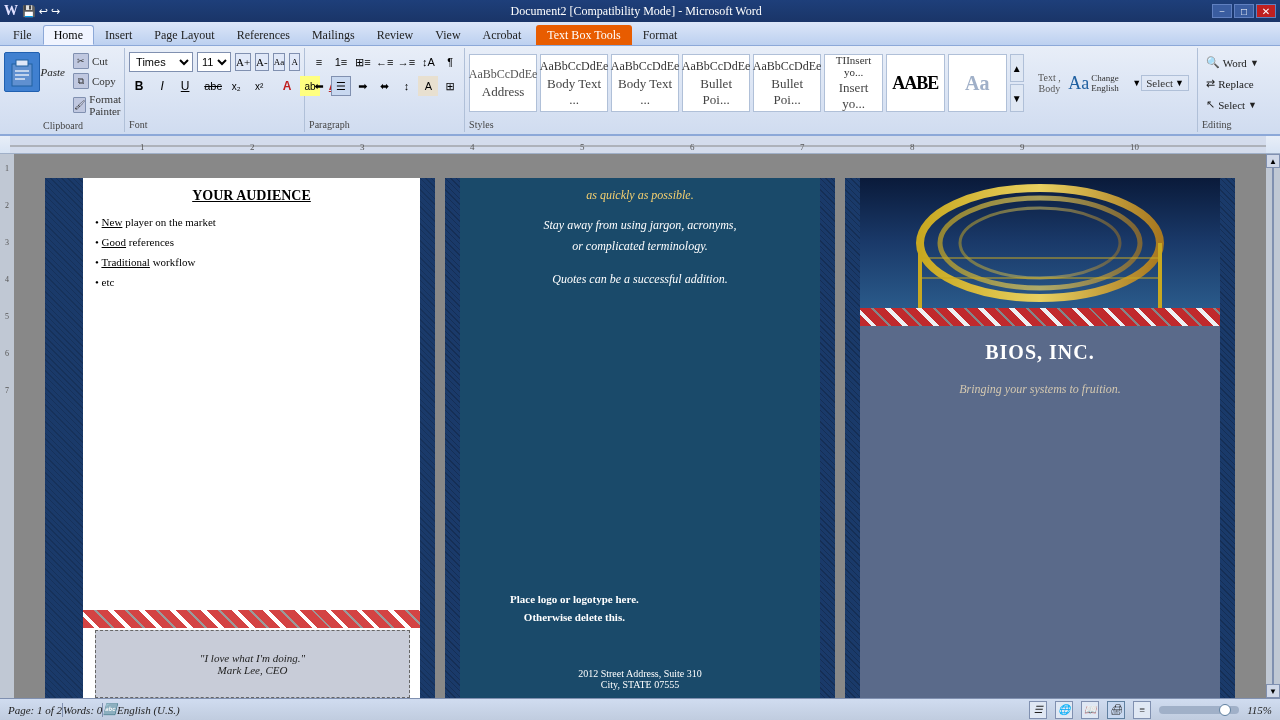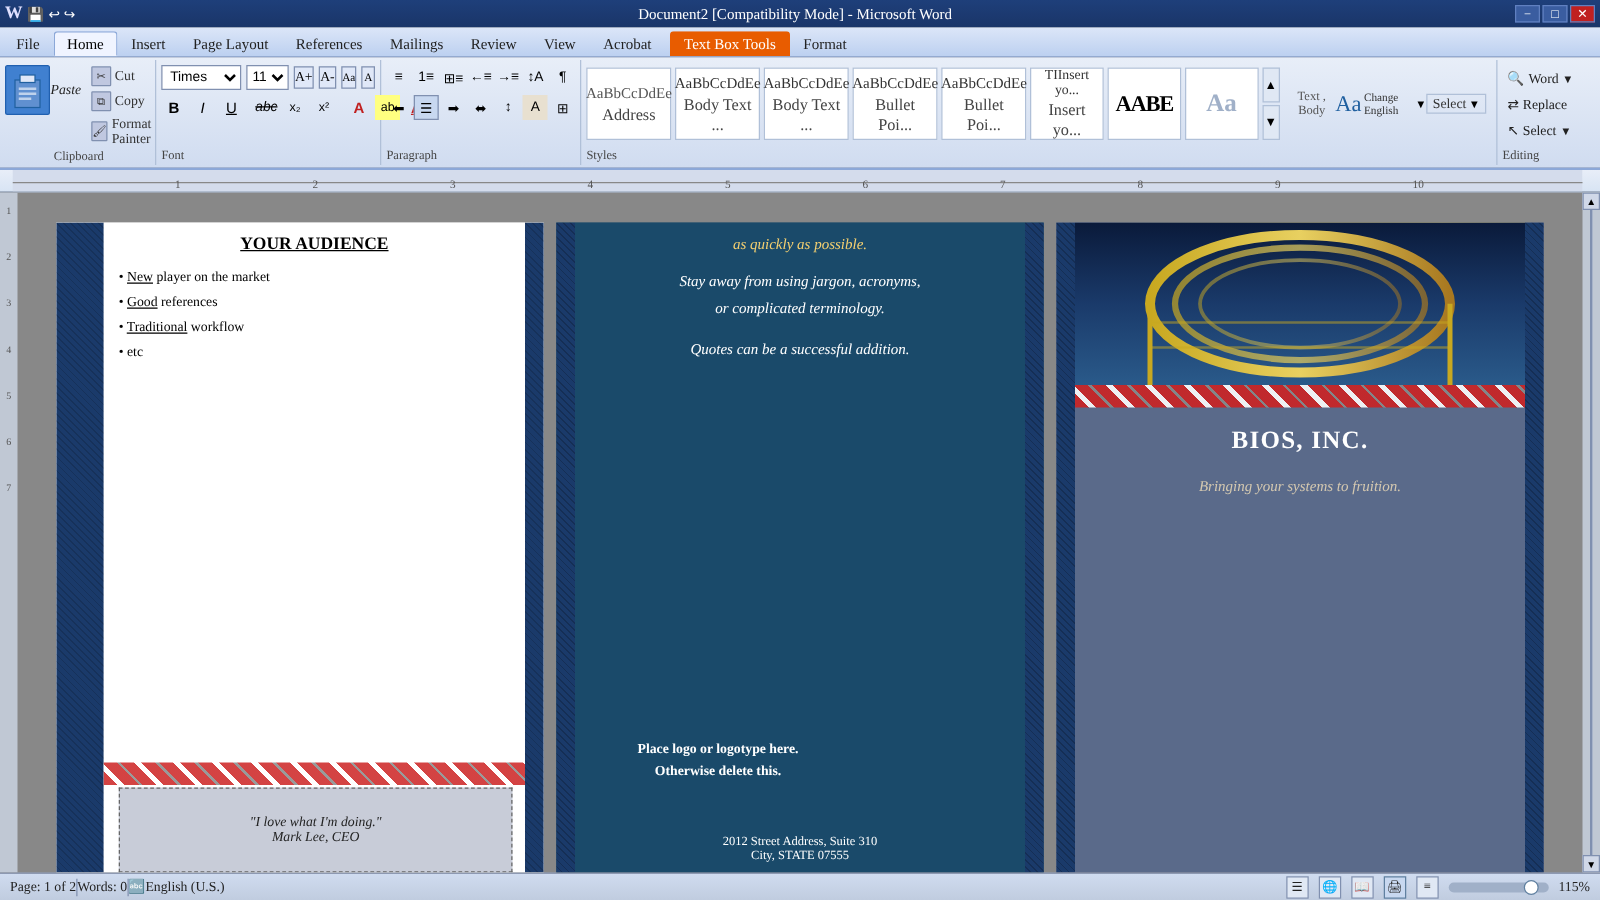--- a/index.html
+++ b/index.html
@@ -534,20 +534,21 @@
     
     #statusbar {
       background: linear-gradient(to bottom, #d0dcf0, #c0ccdf);
       height: 22px;
       display: flex;
       align-items: center;
       padding: 0 8px;
       font-size: 11px;
       color: #222;
       border-top: 1px solid #8090b0;
+      font-style: italic;
     }
     .status-sep { width: 1px; height: 14px; background: #8090b0; }
     .status-right { margin-left: auto; display: flex; align-items: center; gap: 8px; }
     .zoom-slider {
       width: 80px;
       height: 8px;
       background: #a0b0c8;
       border-radius: 4px;
       position: relative;
     }
@@ -706,21 +707,21 @@
       <div class="font-size-btn">A+</div>
       <div class="font-size-btn">A-</div>
       <div class="font-size-btn" style="font-size:9px;">Aa</div>
       <div class="font-size-btn" style="font-size:9px;">A</div>
     </div>
     <div class="font-row2">
       <button class="fmt-btn bold">B</button>
       <button class="fmt-btn italic" style="font-style:italic;">I</button>
       <button class="fmt-btn underline" style="text-decoration:underline;">U</button>
       <div class="sep"></div>
-      <button class="fmt-btn" style="text-decoration:line-through;font-size:11px;font-style:italic;">abc</button>
+      <button class="fmt-btn" style="text-decoration:line-through;font-size:11px;">abc</button>
       <button class="fmt-btn" style="font-size:10px;">x₂</button>
       <button class="fmt-btn" style="font-size:10px;">x²</button>
       <div class="sep"></div>
       <button class="fmt-btn" style="color:#c02020;font-weight:bold;">A</button>
       <button class="fmt-btn" style="background:#ffff80;font-size:10px;">ab</button>
       <button class="fmt-btn" style="color:#c02020;font-weight:bold;text-decoration:underline;text-decoration-color:#c02020;">A</button>
     </div>
     <span class="ribbon-group-label">Font</span>
   </div>
 

